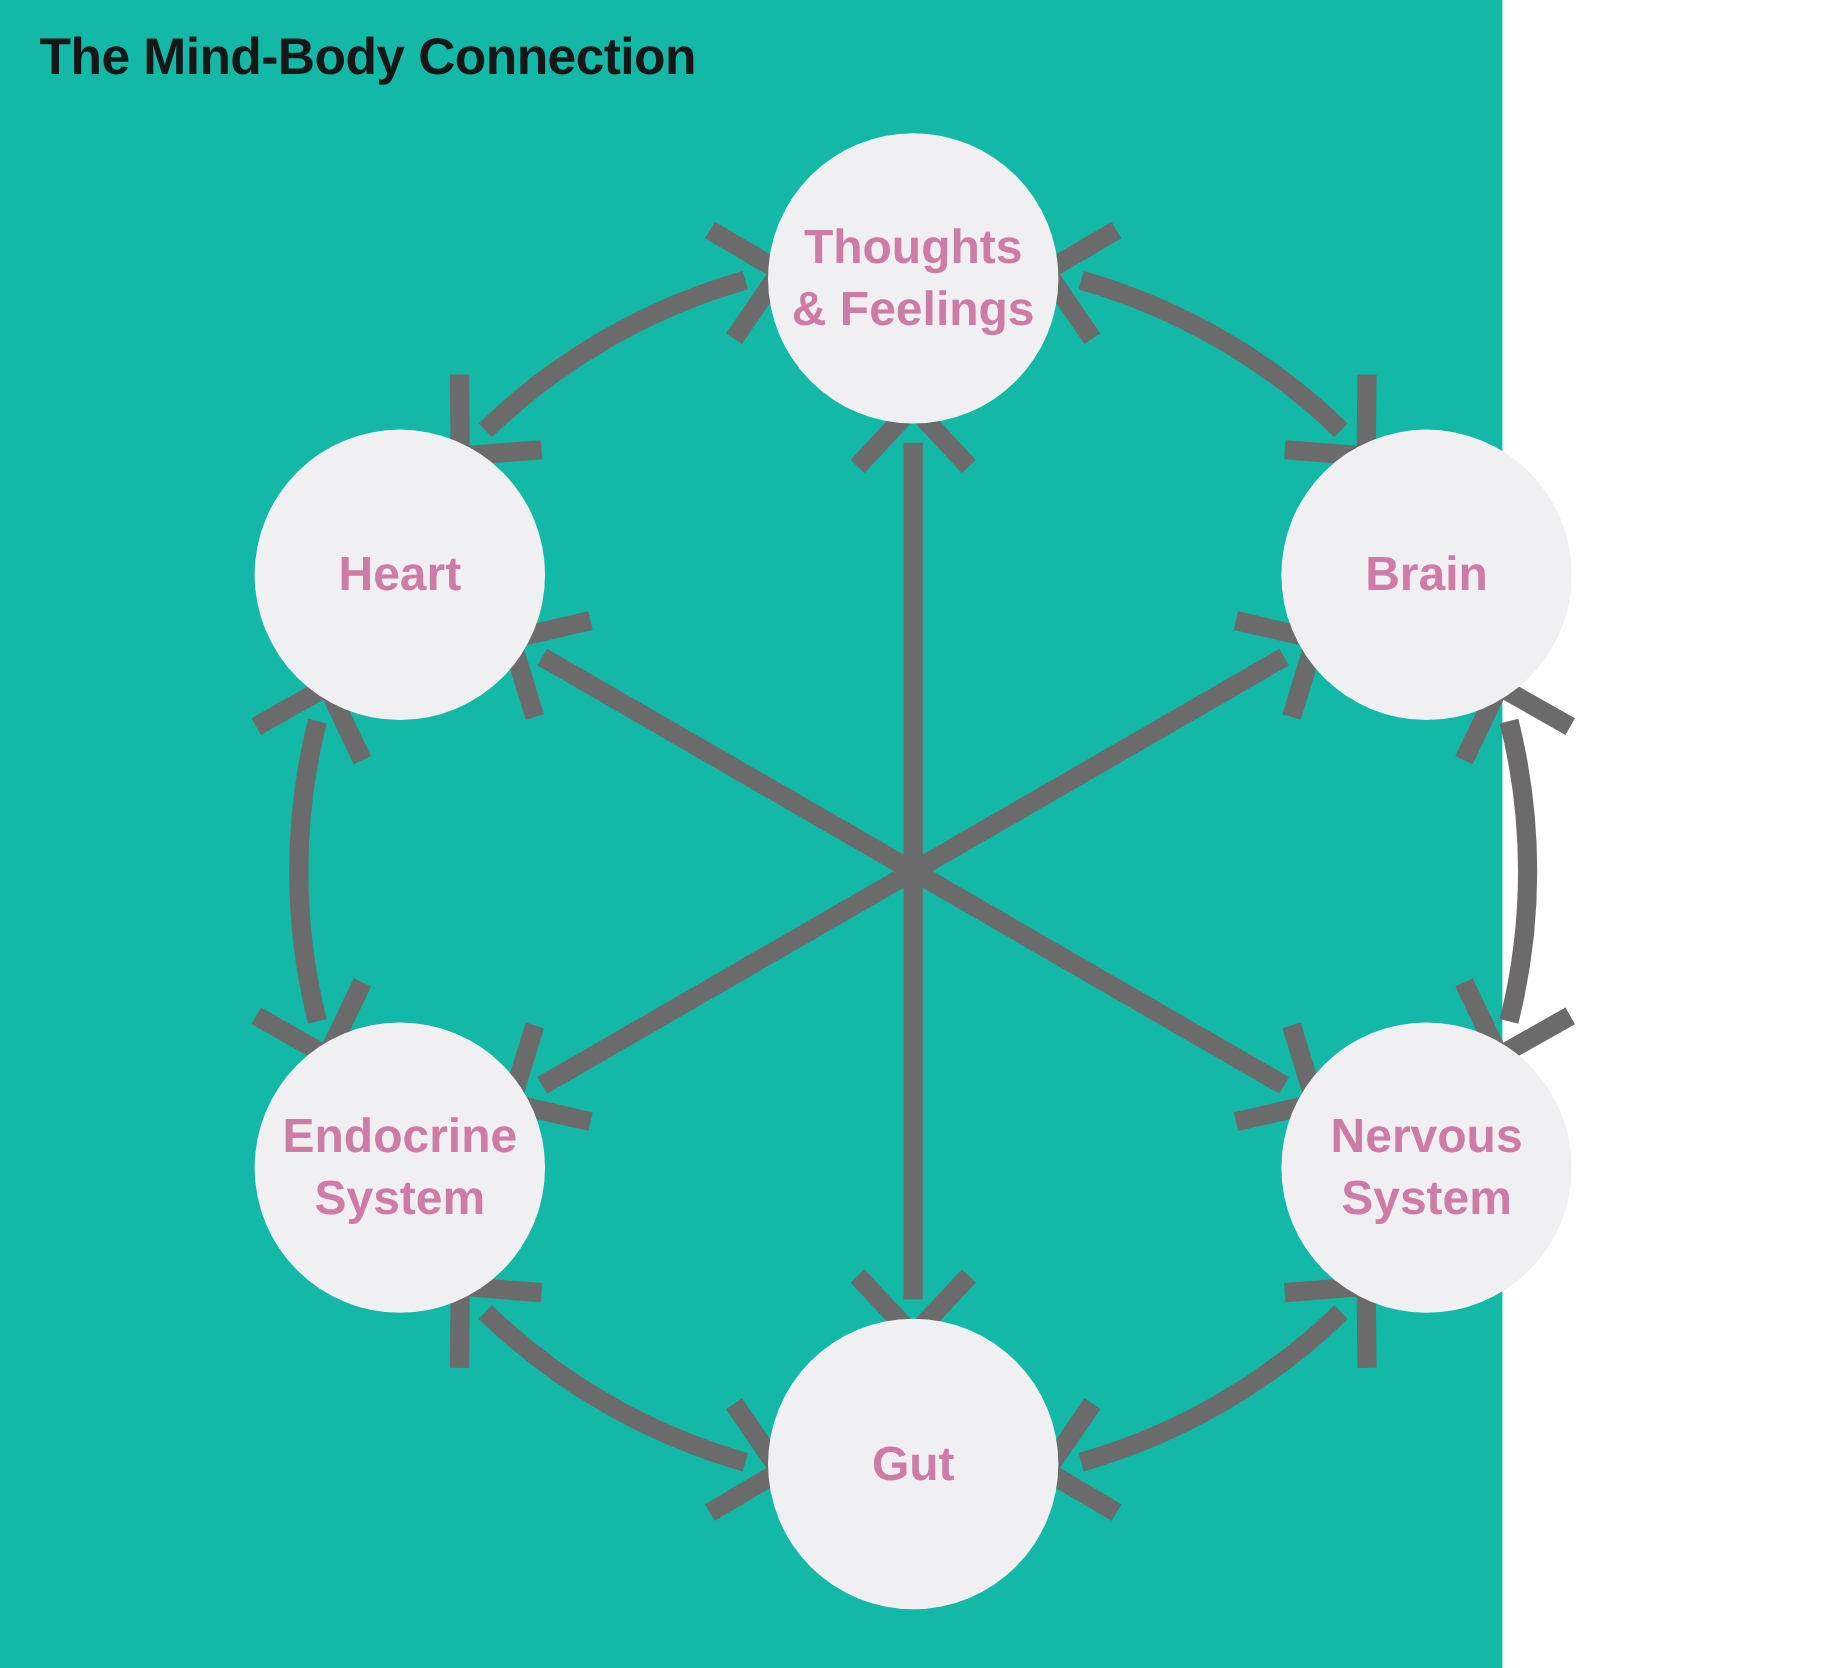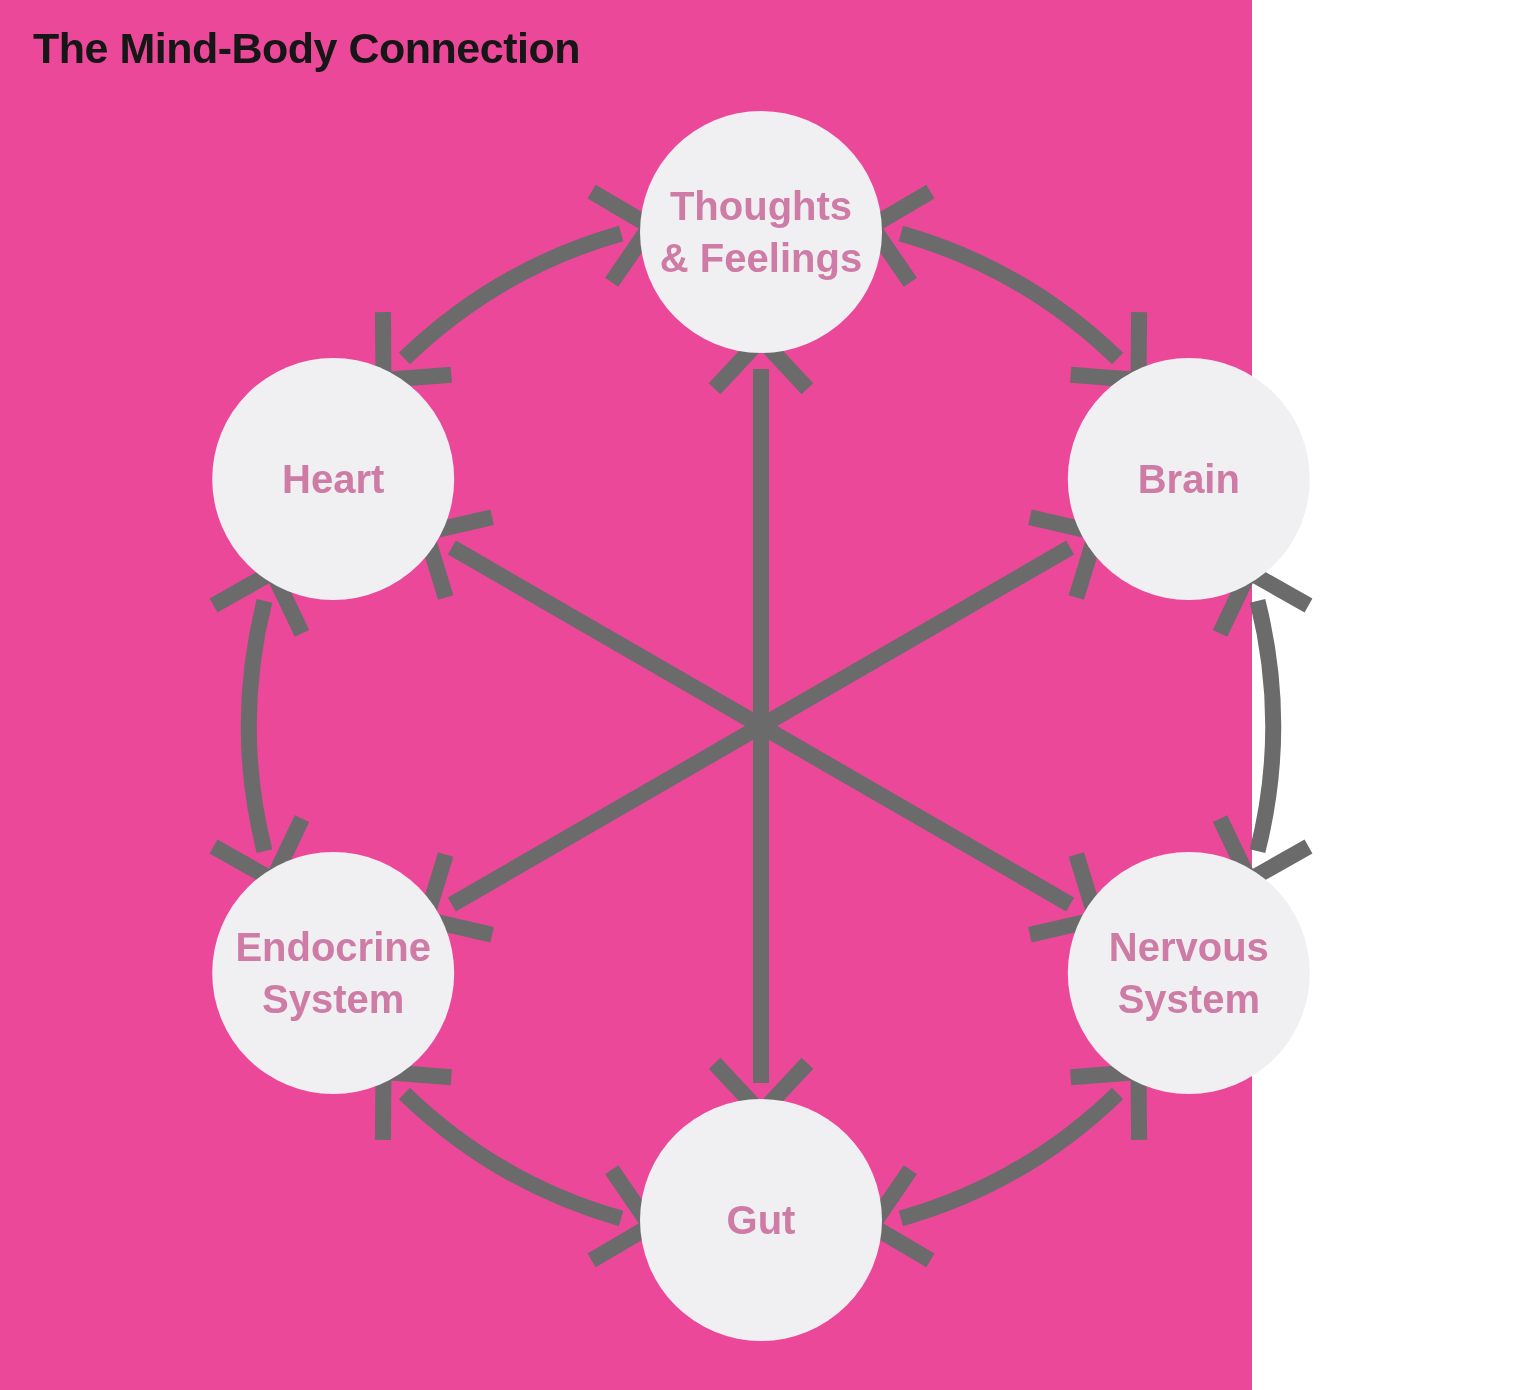--- a/index.html
+++ b/index.html
@@ -8,21 +8,21 @@
     background: #ffffff;
     width: 1518px;
     height: 1390px;
     overflow: hidden;
     font-family: "Liberation Sans", sans-serif;
   }
   .stage {
     position: relative;
     width: 1252px;
     height: 1390px;
-    background: #ec4899;
+    background: #14b8a6;
   }
   .title {
     position: absolute;
     left: 33px;
     top: 24px;
     margin: 0;
     font-size: 43px;
     font-weight: 700;
     letter-spacing: -0.5px;
     color: #161616;

